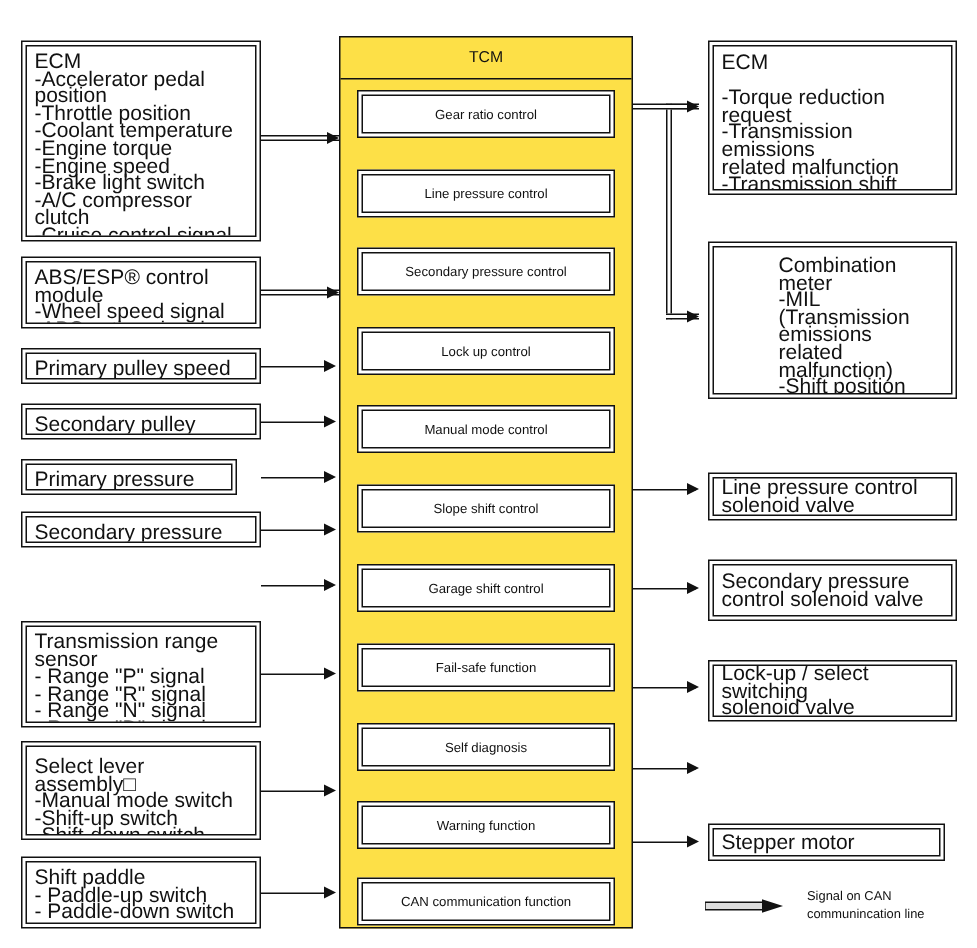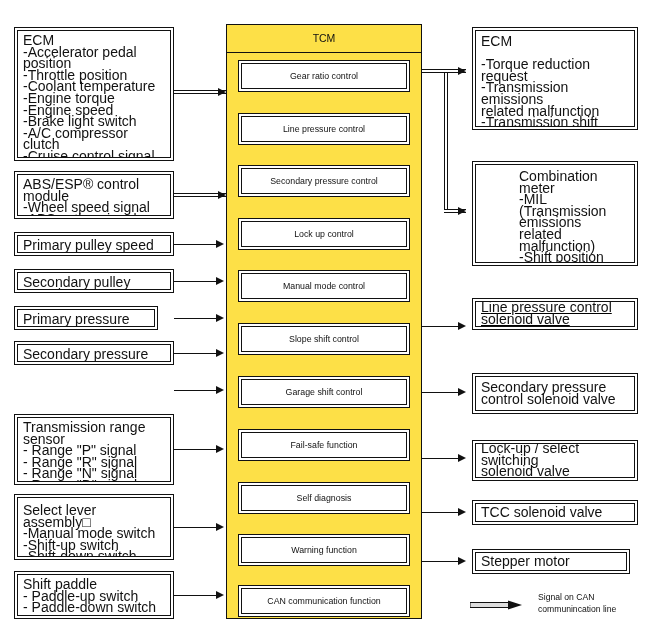--- a/index.html
+++ b/index.html
@@ -238,45 +238,40 @@
         <div class="txt">Combination meter
 -MIL
  (Transmission emissions
   related malfunction)
 -Shift position indicator
 -Manual mode indicator
 -Buzzer request</div>
       </div>
   </div>
 
-  <div class="dbox" style="left:472px;top:298px;width:166px;height:32px;text-decoration:underline;">
+  <div class="dbox" style="left:472px;top:315px;width:166px;height:32px;">
     <div class="inner" style="display:flex;align-items:center;">
         <div class="txt">Line pressure control solenoid valve</div>
       </div>
   </div>
 
   <div class="dbox" style="left:472px;top:373px;width:166px;height:41px;">
     <div class="inner" style="display:flex;align-items:center;">
         <div class="txt">Secondary pressure
 control solenoid valve</div>
       </div>
   </div>
 
   <div class="dbox" style="left:472px;top:440px;width:166px;height:41px;">
     <div class="inner" style="display:flex;align-items:center;">
         <div class="txt">Lock-up / select switching
 solenoid valve</div>
       </div>
   </div>
 
-  <div class="dbox" style="left:472px;top:500px;width:166px;height:25px;">
-    <div class="inner" style="display:flex;align-items:center;">
-        <div class="txt">TCC solenoid valve</div>
-      </div>
-  </div>
 
   <div class="dbox" style="left:472px;top:549px;width:158px;height:25px;">
     <div class="inner" style="display:flex;align-items:center;">
         <div class="txt">Stepper motor</div>
       </div>
   </div>
 
   <div class="canh" style="left:422px;top:69px;width:38px;"></div>
   <div class="canv" style="left:444px;top:69px;height:144px;border-top:1px solid #111;"></div>
   <div class="canh" style="left:444px;top:69px;width:22px;"></div>

